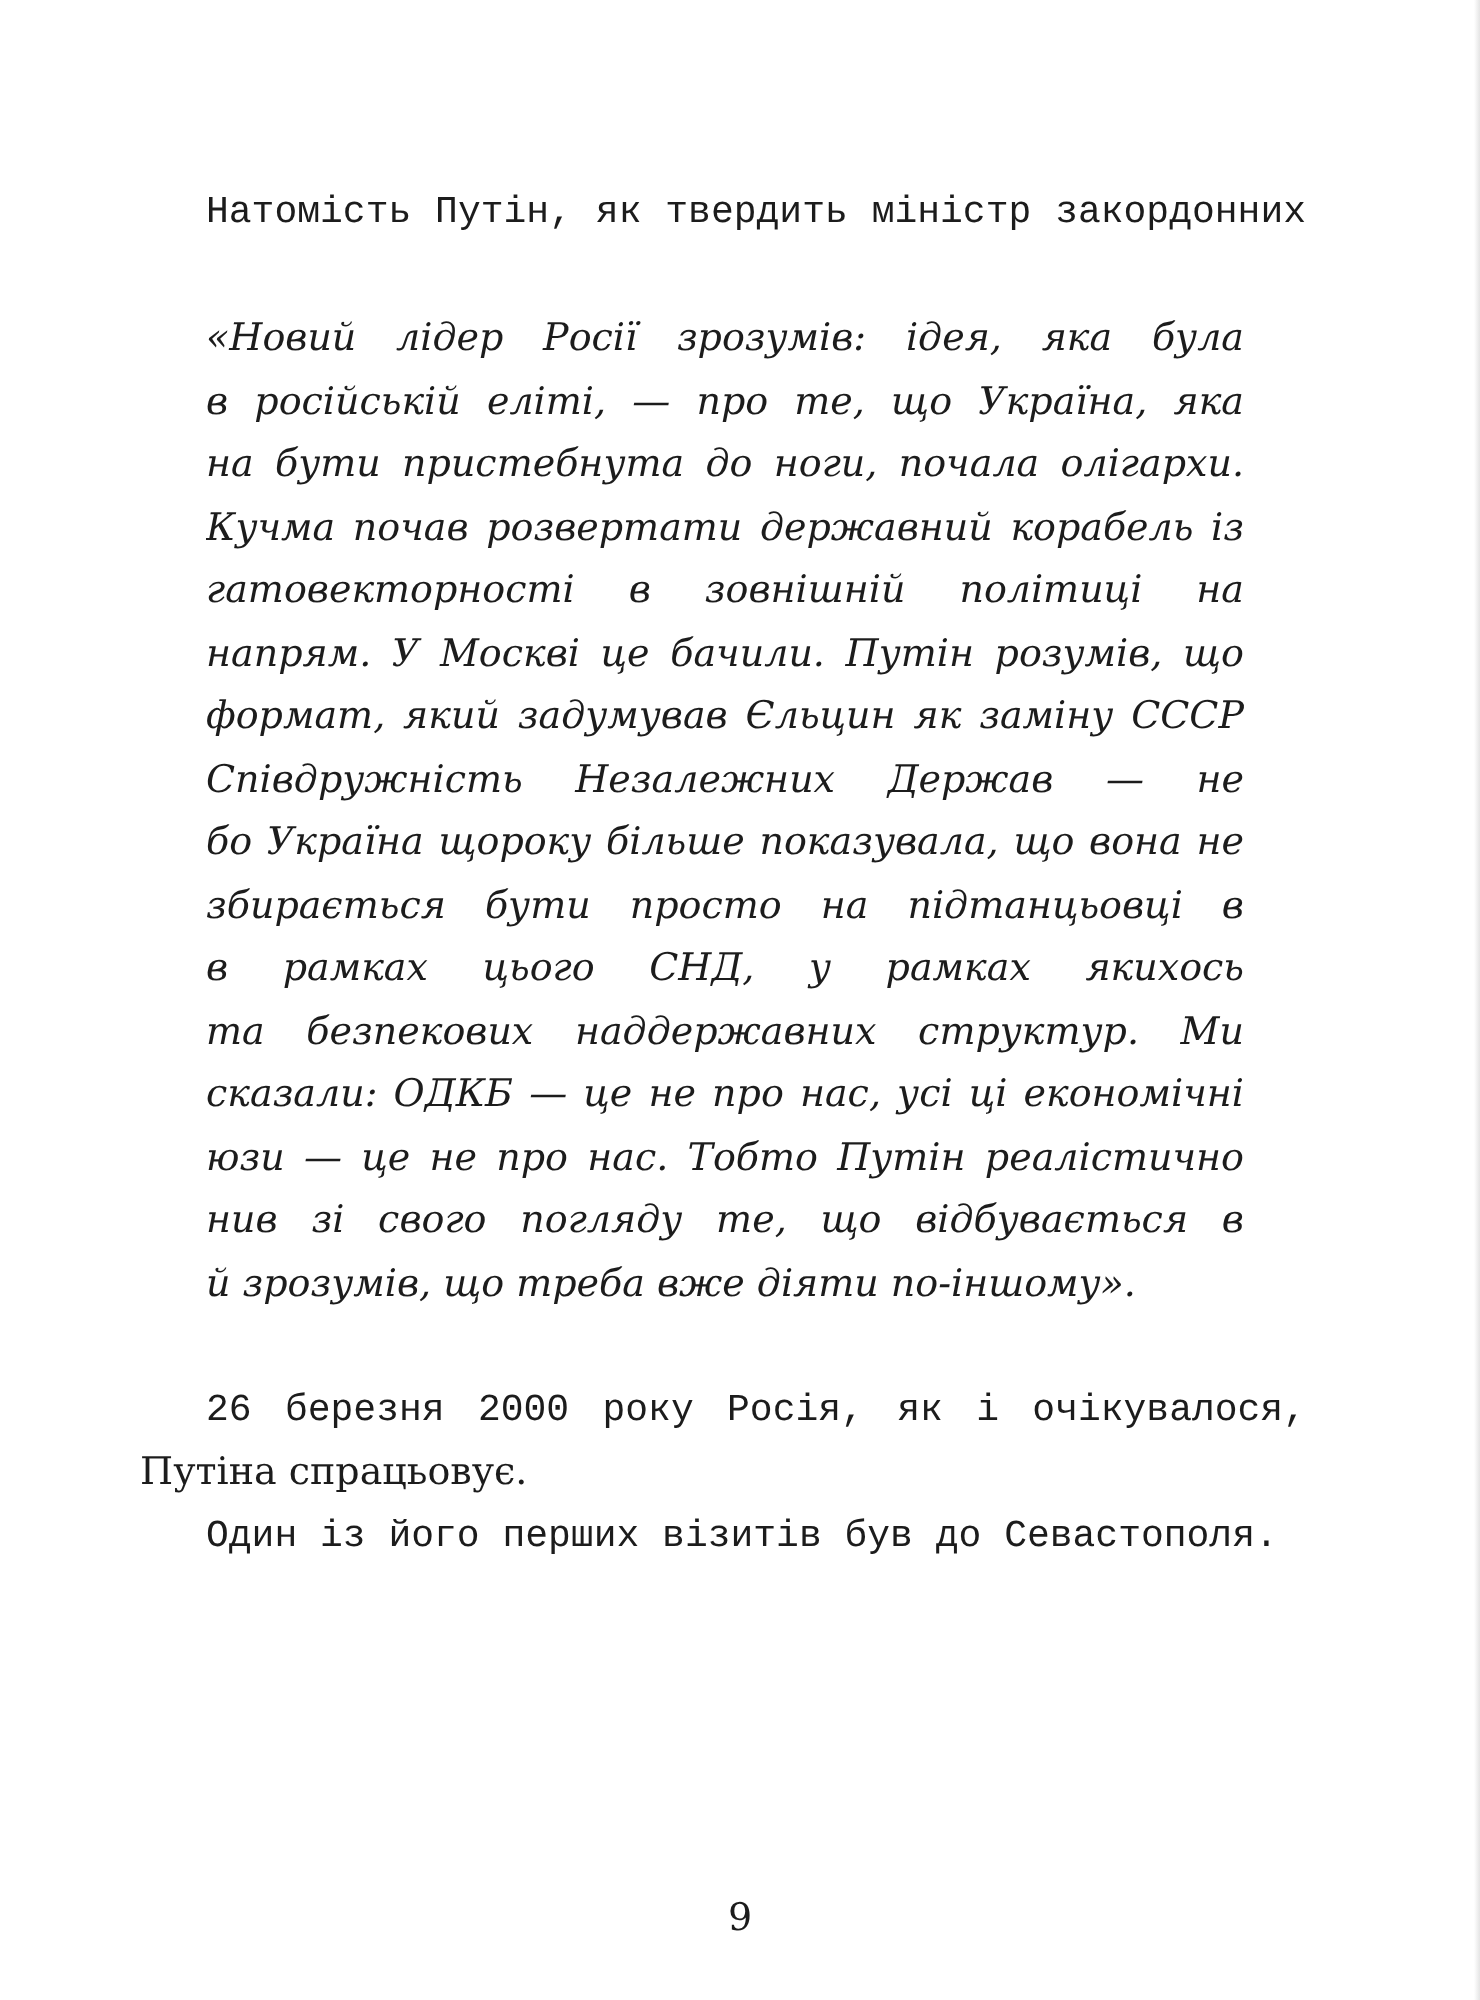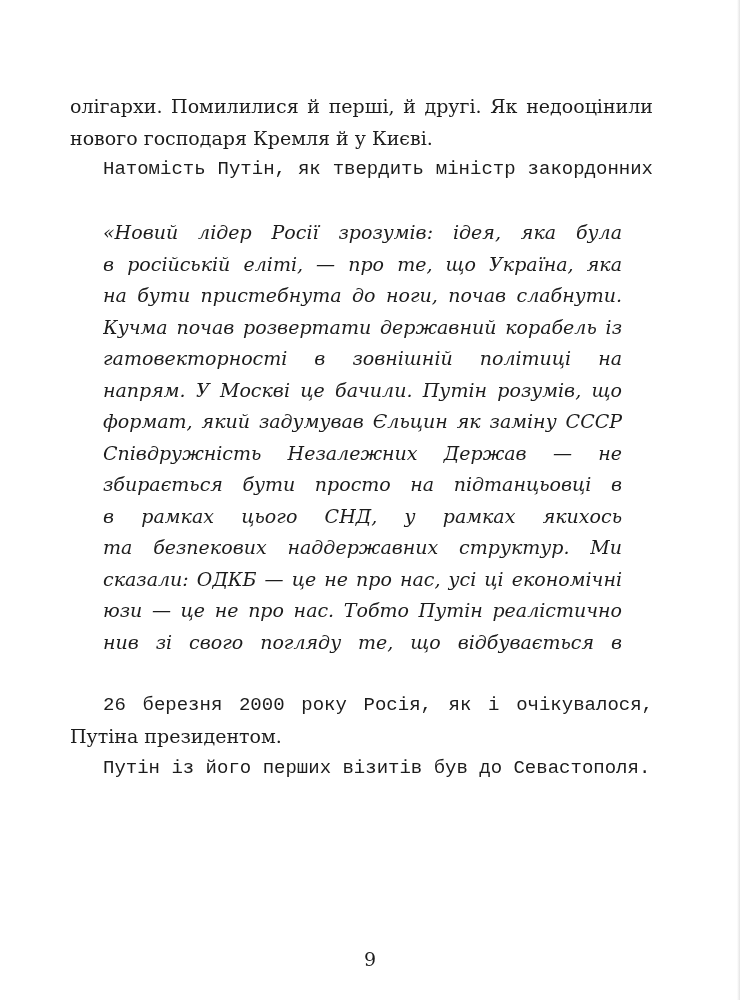--- a/index.html
+++ b/index.html
@@ -62,53 +62,51 @@
     pointer-events: none;
   }
 </style>
 </head>
 <body>
 
 <div class="page">
 
   <div class="text-column">
 
-    <div class="para">
-        <div class="line fill">олігархи. Помилилися й перші, й другі. Як недооцінили</div>
-        <div class="line">нового господаря Кремля й у Києві.</div>
-      </div>
 
     <div class="para indent-first">
         <div class="line fill">Натомість Путін, як твердить міністр закордонних</div>
       </div>
 
     <div class="para quote">
         <div class="line fill">«Новий лідер Росії зрозумів: ідея, яка була ключовою</div>
         <div class="line fill">в російській еліті, — про те, що Україна, яка повин-</div>
-        <div class="line fill">на бути пристебнута до ноги, почав слабнути.</div>
+        <div class="line fill">на бути пристебнута до ноги, почала олігархи.</div>
         <div class="line fill">Кучма почав розвертати державний корабель із ба-</div>
         <div class="line fill">гатовекторності в зовнішній політиці на західний</div>
         <div class="line fill">напрям. У Москві це бачили. Путін розумів, що той</div>
         <div class="line fill">формат, який задумував Єльцин як заміну СССР —</div>
         <div class="line fill">Співдружність Незалежних Держав — не спрацьовує,</div>
+        <div class="line fill">бо Україна щороку більше показувала, що вона не</div>
         <div class="line fill">збирається бути просто на підтанцьовці в Москви</div>
         <div class="line fill">в рамках цього СНД, у рамках якихось економічних</div>
         <div class="line fill">та безпекових наддержавних структур. Ми одразу</div>
         <div class="line fill">сказали: ОДКБ — це не про нас, усі ці економічні со-</div>
         <div class="line fill">юзи — це не про нас. Тобто Путін реалістично оці-</div>
         <div class="line fill">нив зі свого погляду те, що відбувається в Україні,</div>
+        <div class="line">й зрозумів, що треба вже діяти по-іншому».</div>
       </div>
 
     <div class="para indent-first">
         <div class="line fill">26 березня 2000 року Росія, як і очікувалося, обрала</div>
-        <div class="line">Путіна президентом.</div>
+        <div class="line">Путіна спрацьовує.</div>
       </div>
 
     <div class="para indent-first">
-        <div class="line">Путін із його перших візитів був до Севастополя.</div>
+        <div class="line">Один із його перших візитів був до Севастополя.</div>
       </div>
 
   </div>
 
   <div class="page-number">9</div>
 
   <div class="page-edge"></div>
 
 </div>
 

